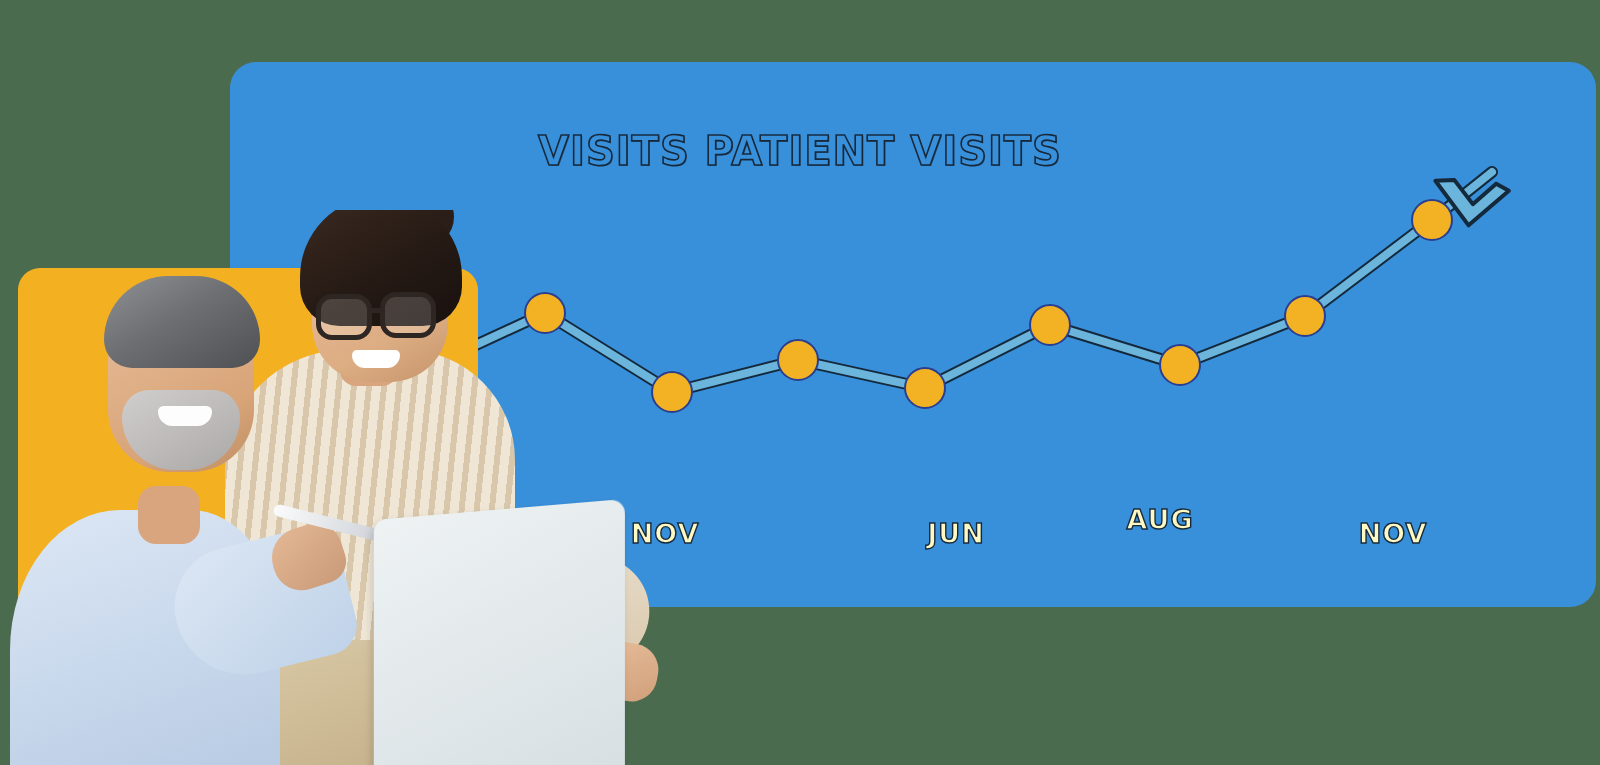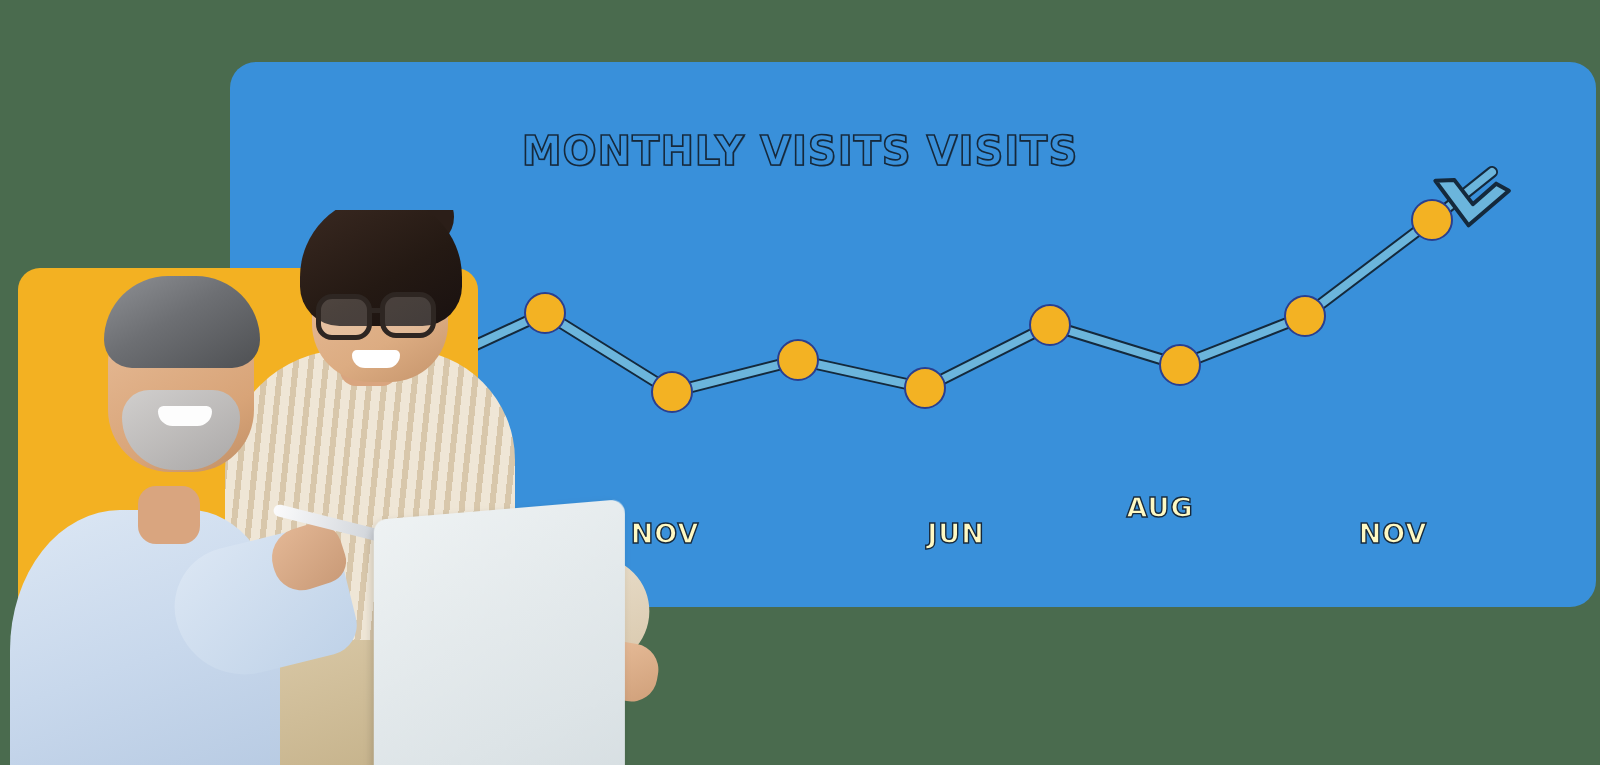--- a/index.html
+++ b/index.html
@@ -209,21 +209,21 @@
     box-shadow:-3px 4px 10px rgba(0,0,0,.14);
   }
 </style>
 </head>
 <body>
 
 <div id="stage">
 
   <div class="blue-card"></div>
 
-  <div class="chart-title">MONTHLY VISITS VISITS</div>
+  <div class="chart-title">VISITS PATIENT VISITS</div>
 
   <svg class="chart-svg" viewBox="0 0 1600 765">
     <g>
       <polyline points="452,356 545,313 672,392 798,360 925,388 1050,325 1180,365 1305,316 1432,220 1492,172" fill="none" stroke="#14293c" stroke-width="12" stroke-linejoin="round" stroke-linecap="round"></polyline>
       <polyline points="452,356 545,313 672,392 798,360 925,388 1050,325 1180,365 1305,316 1432,220 1492,172" fill="none" stroke="#6bb5dc" stroke-width="8" stroke-linejoin="round" stroke-linecap="round"></polyline>
     </g>
 
     <g>
       <path d="M1443 162 L1496 166 L1488 221 L1474 208 L1478 178 L1447 176 Z" fill="#6bb5dc" stroke="#14293c" stroke-width="4" stroke-linejoin="round" transform="rotate(135 1470 190)"></path>
     </g>
@@ -235,21 +235,21 @@
       <circle cx="925" cy="388" r="20" fill="#f3b223" stroke="#2a3f8f" stroke-width="2"></circle>
       <circle cx="1050" cy="325" r="20" fill="#f3b223" stroke="#2a3f8f" stroke-width="2"></circle>
       <circle cx="1180" cy="365" r="20" fill="#f3b223" stroke="#2a3f8f" stroke-width="2"></circle>
       <circle cx="1305" cy="316" r="20" fill="#f3b223" stroke="#2a3f8f" stroke-width="2"></circle>
       <circle cx="1432" cy="220" r="20" fill="#f3b223" stroke="#2a3f8f" stroke-width="2"></circle>
     </g>
   </svg>
 
   <div class="axis-label" style="left:665px;  top:518px;">NOV</div>
   <div class="axis-label" style="left:956px;  top:518px;">JUN</div>
-  <div class="axis-label" style="left:1160px; top:492px;">AUG</div>
+  <div class="axis-label" style="left:1160px; top:504px;">AUG</div>
   <div class="axis-label" style="left:1393px; top:518px;">NOV</div>
 
   <div class="yellow-card"></div>
 
   <div class="photo">
     <div class="ph wm-bun"></div>
     <div class="ph wm-body"></div>
     <div class="ph wm-pants"></div>
     <div class="ph wm-neck"></div>
     <div class="ph wm-head"></div>

